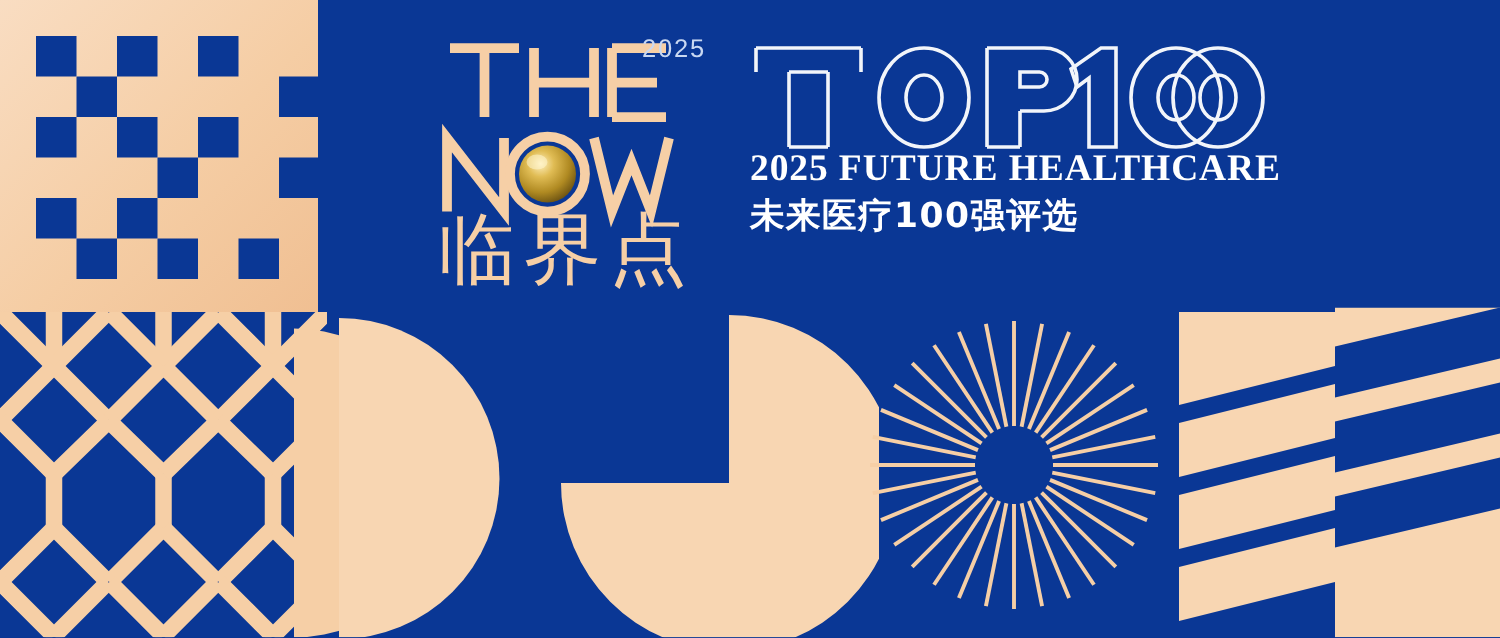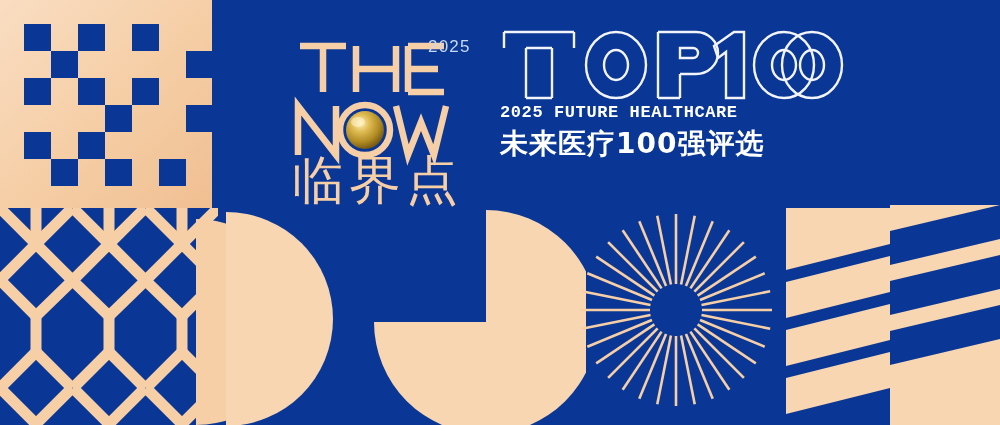--- a/index.html
+++ b/index.html
@@ -11,41 +11,41 @@
     overflow:hidden;
     background:#0a3795;
     font-family:"Liberation Sans","DejaVu Sans",sans-serif;
   }
   
   #checker-block{
     position:absolute;left:0;top:0;width:212px;height:208px;
   }
   
   #brand-lockup{
-    position:absolute;left:288px;top:16px;width:200px;height:180px;margin-top:14px;
+    position:absolute;left:288px;top:16px;width:200px;height:180px;
   }
   #brand-lockup svg{display:block;}
   
   #top100-block{
     position:absolute;left:500px;top:22px;width:345px;height:170px;
   }
   .t100-svg{display:block;}
   .sub-en{
     color:#ffffff;
     font-weight:bold;
-    font-size:17px;
+    font-size:25px;
     letter-spacing:.6px;
     line-height:22.5px;
     white-space:nowrap;
-    font-family:Liberation Mono, monospace;
+    font-family:Liberation Serif, serif;
   }
   .sub-cn{
     color:#ffffff;
     font-weight:bold;
-    font-size:28px;
+    font-size:23px;
     letter-spacing:1px;
     line-height:34px;
     margin-top:2px;
     white-space:nowrap;
     font-family:"DejaVu Sans","Liberation Sans",sans-serif;
   }
   
   .band{position:absolute;}
   #hex-lattice{left:0;top:208px;width:218px;height:217px;}
   #circles-group{left:196px;top:200px;width:390px;height:225px;}

